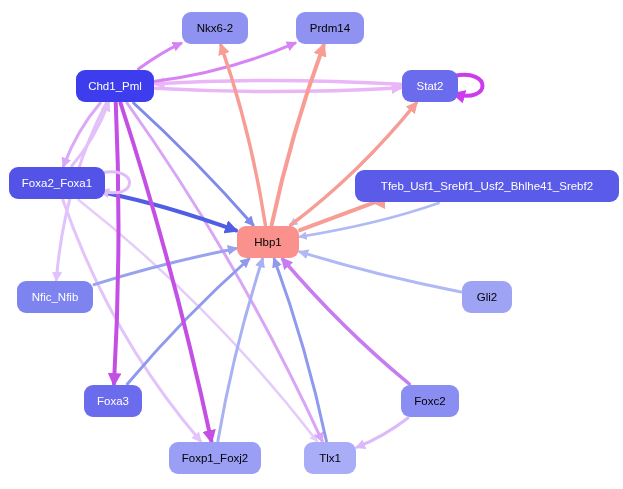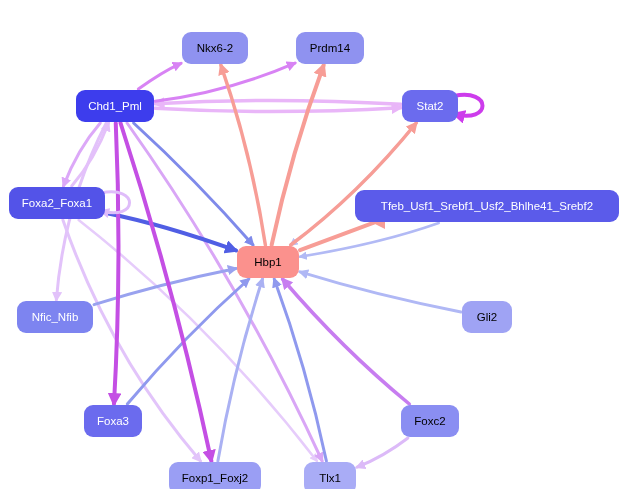--- a/index.html
+++ b/index.html
@@ -9,21 +9,20 @@
     width: 623px;
     height: 489px;
     overflow: hidden;
     font-family: "Liberation Sans", sans-serif;
   }
   #diagram-wrap {
     position: relative;
     width: 623px;
     height: 440px;
     background: #ffffff;
-    margin-top: 20px;
   }
   svg { display: block; }
   .node-rect { cursor: pointer; }
   .node-label {
     font-family: "Liberation Sans", sans-serif;
     font-size: 11.5px;
     pointer-events: none;
   }
 </style>
 </head>

